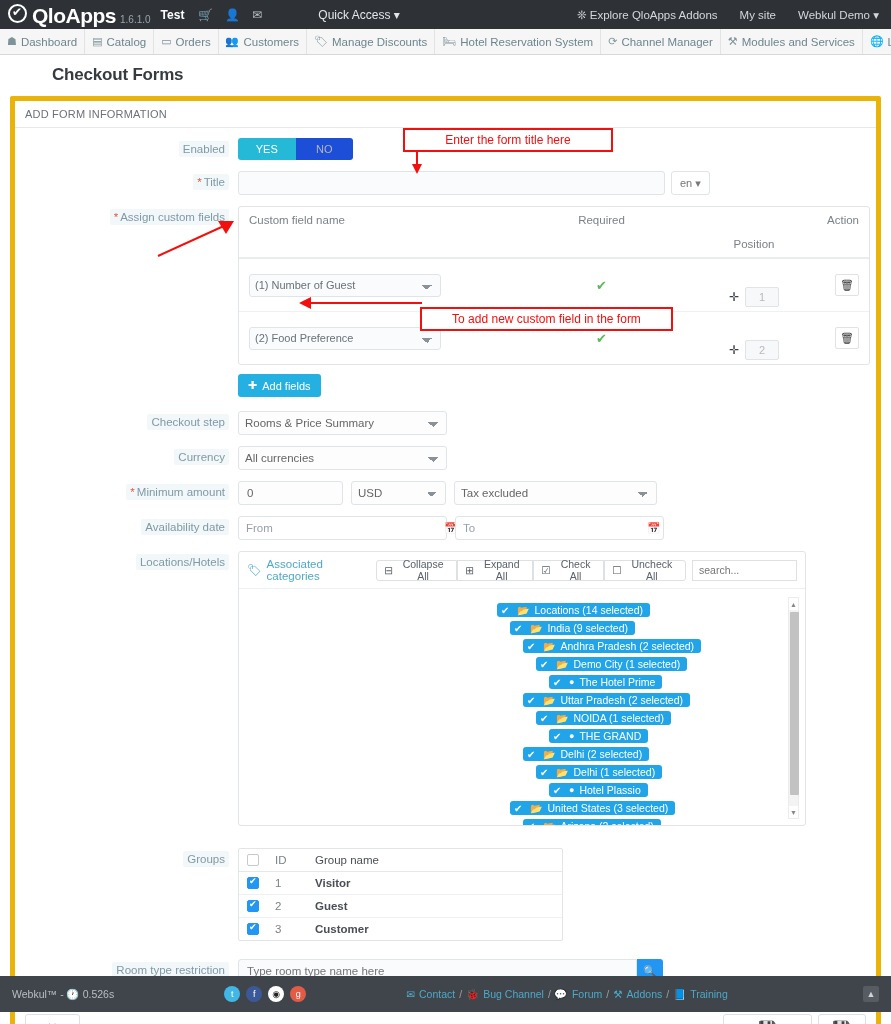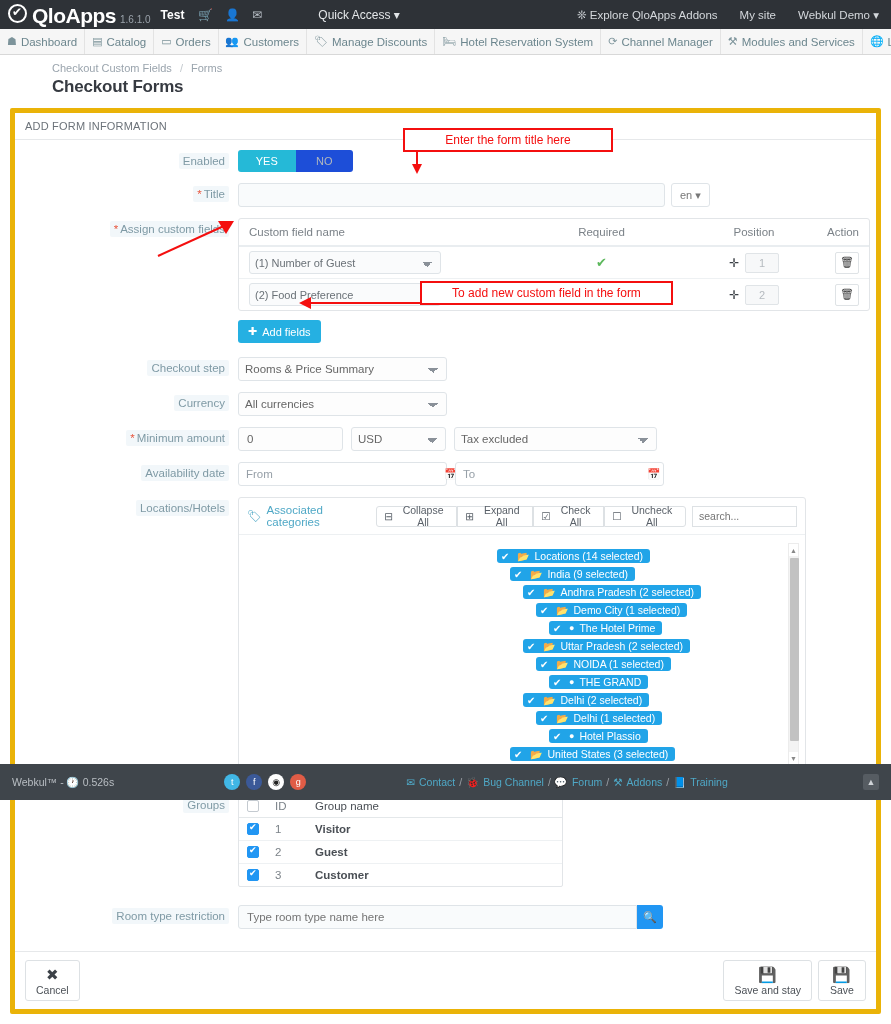--- a/index.html
+++ b/index.html
@@ -82,21 +82,21 @@
          background-image: linear-gradient(45deg, transparent 50%, #8a9199 50%), linear-gradient(135deg, #8a9199 50%, transparent 50%);
          background-position: calc(100% - 13px) 10px, calc(100% - 8px) 10px; background-size:5px 5px,5px 5px; background-repeat:no-repeat;}
 
   
   .cf-table { width:632px; border:1px solid #e2e5e8; border-radius:3px; background:#fff; }
   .cf-head { display:flex; padding:7px 10px; font-size:11.5px; color:#7b8288; border-bottom:2px solid #e9edf0;}
   .cf-row { display:flex; align-items:center; padding:4px 10px; border-bottom:1px solid #eef1f3;}
   .cf-row:last-child { border-bottom:none; }
   .c-name { width:265px; }
   .c-req { width:175px; text-align:center; }
-  .c-pos { width:130px; text-align:center; }
+  .c-pos { width:130px; text-align:center;margin-top:24px; }
   .c-act { flex:1; text-align:right; }
   .cf-sel { width:192px; height:23px; border:1px solid #dfe4e8; background:#fafbfc; border-radius:3px; font-size:11px; color:#6a7177; padding:0 5px; appearance:none; outline:none;
          background-image: linear-gradient(45deg, transparent 50%, #8a9199 50%), linear-gradient(135deg, #8a9199 50%, transparent 50%);
          background-position: calc(100% - 13px) 10px, calc(100% - 8px) 10px; background-size:5px 5px,5px 5px; background-repeat:no-repeat;}
   .tick { color:#5cb85c; font-size:13px;}
   .posbox { display:inline-flex; align-items:center; gap:6px;}
   .move { color:#3a3f45; font-size:12px; cursor:move;}
   .posinput { width:34px; height:20px; border:1px solid #e0e4e7; background:#f7f8f9; border-radius:2px; text-align:center; font-size:11px; color:#b5babf; outline:none;}
   .trash { width:24px; height:22px; border:1px solid #dfe3e6; background:#fff; border-radius:2px; display:inline-flex; align-items:center; justify-content:center; font-size:11px; color:#333; cursor:pointer;}
 
@@ -150,21 +150,21 @@
   .foot-right { margin-left:auto; display:flex; gap:6px; }
 
   
   .pfoot { position:absolute; left:0; bottom:0; width:891px; height:36px; background:#3f454b; display:flex; align-items:center; padding:0 12px; font-size:10.5px; color:#b9bec3;}
   .soc { display:flex; gap:6px; margin-left:110px;}
   .soc span { width:16px; height:16px; border-radius:50%; display:flex; align-items:center; justify-content:center; font-size:9px; color:#fff;}
   .flinks { margin-left:100px; display:flex; align-items:center; gap:4px; color:#4fa8c6;}
   .flinks a { color:#4fa8c6; text-decoration:none; }
   .flinks .sl { color:#9aa0a6; }
   .totop { margin-left:auto; width:16px; height:16px; background:#565c62; color:#cfd3d7; display:flex; align-items:center; justify-content:center; font-size:9px; border-radius:2px; cursor:pointer;}
-  .wrap { position:relative; width:891px; height:800px; }
+  .wrap { position:relative; width:891px; height:1012px; }
 </style>
 </head>
 <body>
 
 <div class="wrap">
 
   <div class="topbar">
     <div class="brand">
       <span class="brand-mark"></span>
       <span class="brand-logo">QloApps</span>
@@ -222,25 +222,20 @@
       </div>
     <div class="menu-item">
         <span class="mi">🌐</span>
         <span>Localization</span>
       </div>
     <div class="menu-spacer"></div>
 
   </div>
 
   <div class="page-head">
-    <div class="breadcrumb">
-      <span>Checkout Custom Fields</span>
-      <span class="sep">/</span>
-      <span>Forms</span>
-    </div>
     <div class="page-title">Checkout Forms</div>
   </div>
 
   <div class="panel">
     <div class="panel-head">ADD FORM INFORMATION</div>
     <div class="panel-body">
 
       <div class="frow">
         <div class="flabel"><span class="lb">Enabled</span></div>
         <div class="fctrl">
@@ -559,21 +554,21 @@
   <svg class="arrow" style="left:405px; top:150px; width:30px; height:25px;">
     <line x1="12" y1="0" x2="12" y2="17" stroke="#f40f0f" stroke-width="2"></line>
     <polygon points="12,24 7,14 17,14" fill="#f40f0f"></polygon>
   </svg>
 
   <svg class="arrow" style="left:150px; top:218px; width:90px; height:42px;">
     <line x1="8" y1="38" x2="76" y2="7" stroke="#f40f0f" stroke-width="2"></line>
     <polygon points="84,3 68,3 76,16" fill="#f40f0f"></polygon>
   </svg>
 
-  <div class="anno" style="left:420px; top:281px; width:253px; height:24px;">
+  <div class="anno" style="left:420px; top:307px; width:253px; height:24px;">
     <span>To add new custom field in the form</span>
   </div>
   <svg class="arrow" style="left:296px; top:295px; width:128px; height:18px;">
     <line x1="126" y1="8" x2="14" y2="8" stroke="#f40f0f" stroke-width="2"></line>
     <polygon points="3,8 15,2 15,14" fill="#f40f0f"></polygon>
   </svg>
 
   <div class="pfoot">
     <span>
       <span>Webkul™ -</span>

